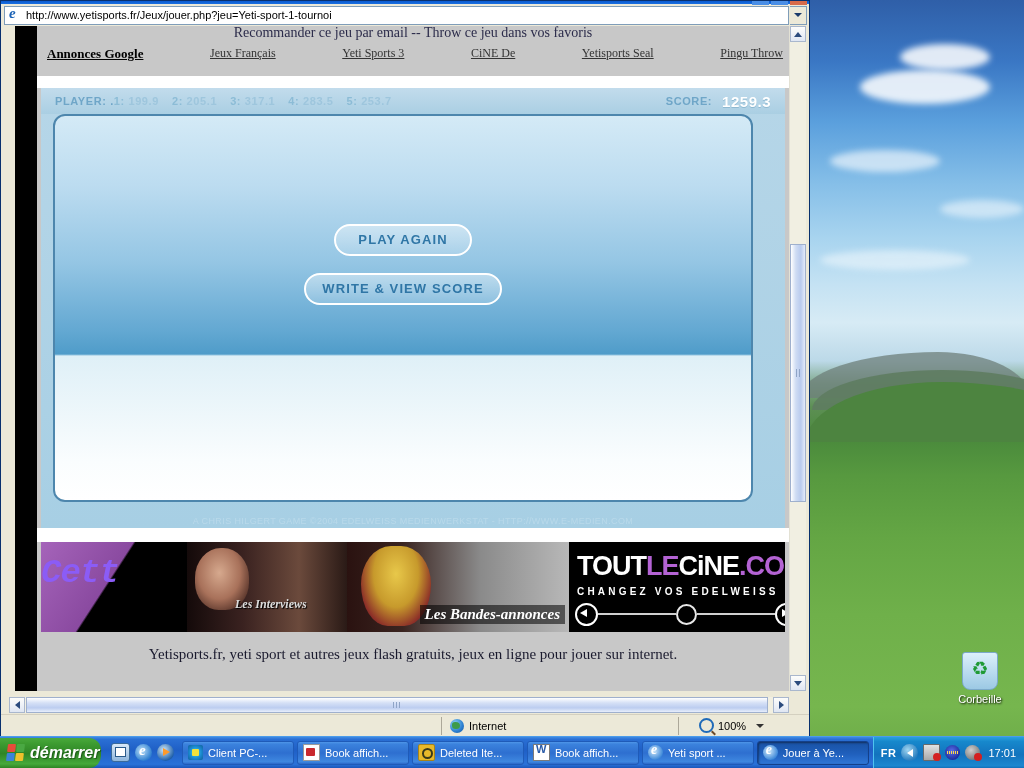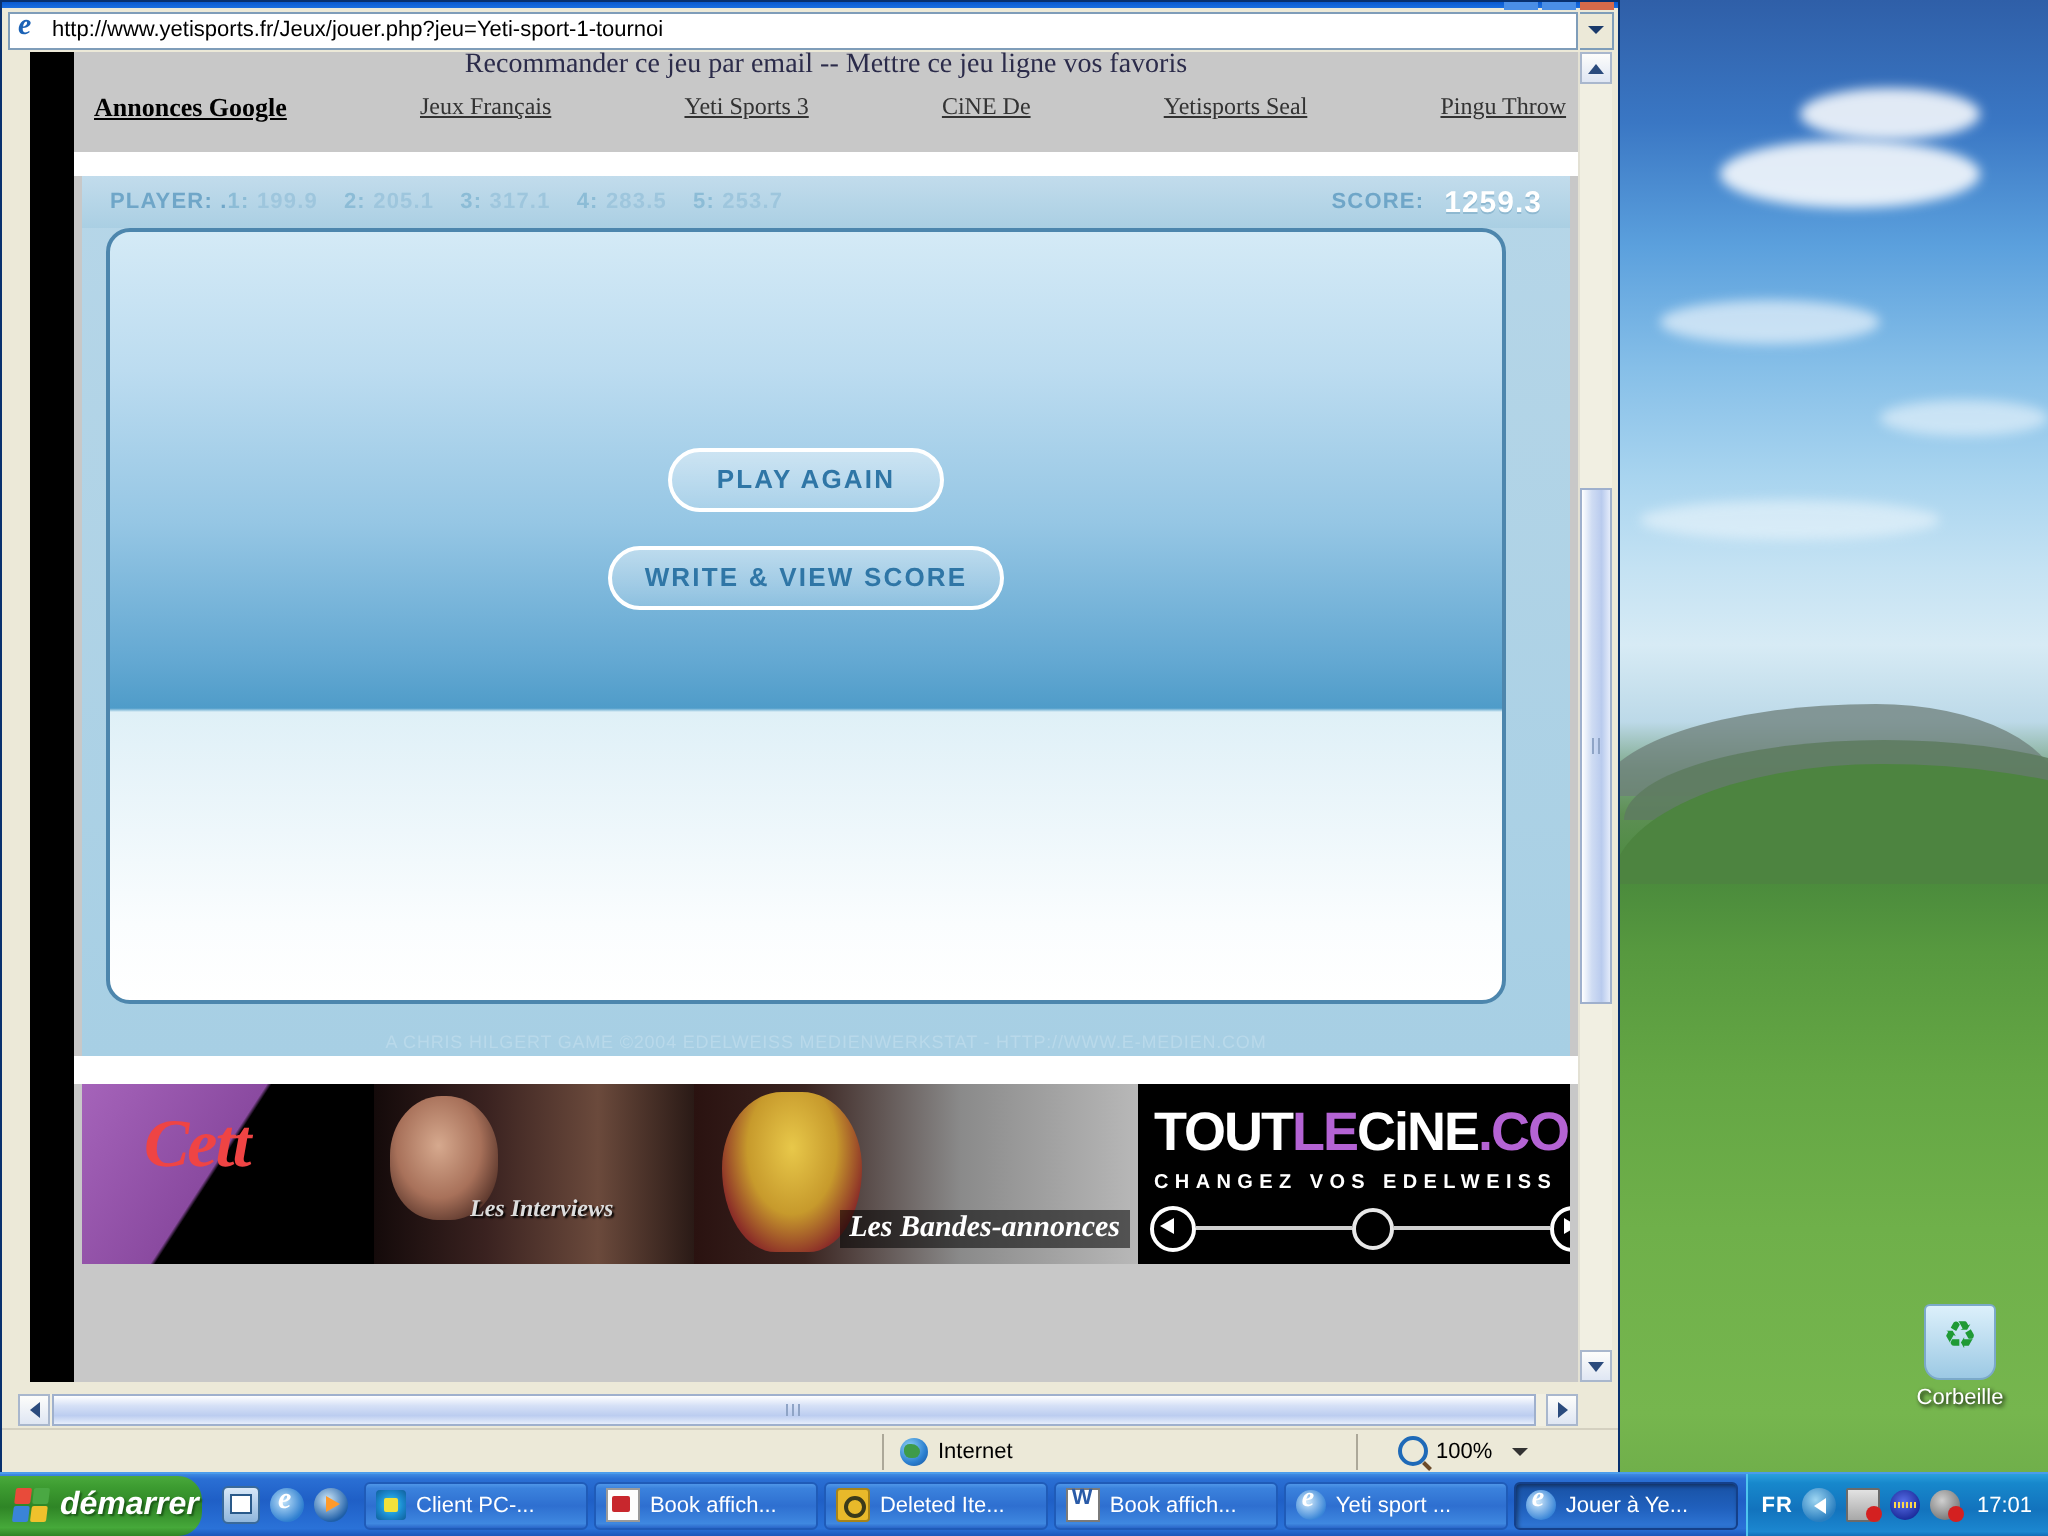--- a/index.html
+++ b/index.html
@@ -276,25 +276,24 @@
     flex: none; overflow: hidden;
   }
   #ban-left .wedge {
     position: absolute; left: -30px; top: -10px;
     width: 150px; height: 130px;
     background: linear-gradient(135deg, #b06ec4 0%, #8a4aa0 55%, #000 56%);
     transform: rotate(-12deg);
   }
   #ban-left .cett {
     position: absolute; left: 0px; top: 12px;
-    font-family: Liberation Serif, serif;
+    font-family: Liberation Mono, monospace;
     font-style: italic; font-weight: bold;
-    font-size: 34px; color: #ef4444;
+    font-size: 34px; color: #8b5cf6;
     letter-spacing: -1px;
-    padding-left: 31px;
   }
   #ban-mid1 {
     width: 222px; height: 90px; flex: none; position: relative;
     background: linear-gradient(to right, #2a1210 0%, #3a2420 25%, #8a8a8a 60%, #b8b8b8 100%);
     overflow: hidden;
   }
   #ban-mid1 .helmet {
     position: absolute; left: 14px; top: 4px; width: 70px; height: 80px;
     background: radial-gradient(ellipse at 50% 35%, #e8c84a 0%, #c79a2c 45%, #8c2f28 75%, #4a1512 100%);
     border-radius: 45% 45% 40% 40% / 50% 50% 55% 55%;
@@ -698,21 +697,21 @@
       </div>
       <div id="addr-dropdown"></div>
     </div>
 
     <div id="viewport-wrap">
       <div id="left-gutter"></div>
       <div id="black-strip"></div>
 
       <div id="page">
 
-        <div id="recommend-bar">Recommander ce jeu par email -- Mettre ce jeu ligne vos favoris</div>
+        <div id="recommend-bar">Recommander ce jeu par email -- Throw ce jeu dans vos favoris</div>
 
         <div id="ads-row">
           <span class="ad-head">Annonces Google</span>
           <span class="spacer"></span>
           <span class="ad-link">Jeux Français</span>
           <span class="spacer"></span>
           <span class="ad-link">Yeti Sports 3</span>
           <span class="spacer"></span>
           <span class="ad-link">CiNE De</span>
           <span class="spacer"></span>
@@ -787,20 +786,21 @@
             <div id="carousel">
               <div class="car-btn prev"></div>
               <div class="line"></div>
               <div class="car-dot"></div>
               <div class="line"></div>
               <div class="car-btn next"></div>
             </div>
           </div>
         </div>
 
+        <div id="footer-text">Yetisports.fr, yeti sport et autres jeux flash gratuits, jeux en ligne pour jouer sur internet.</div>
       </div>
 
       <div id="vscroll">
         <div class="sb-arrow up">
             <i></i>
           </div>
         <div id="vthumb"></div>
         <div class="sb-arrow down">
             <i></i>
           </div>

